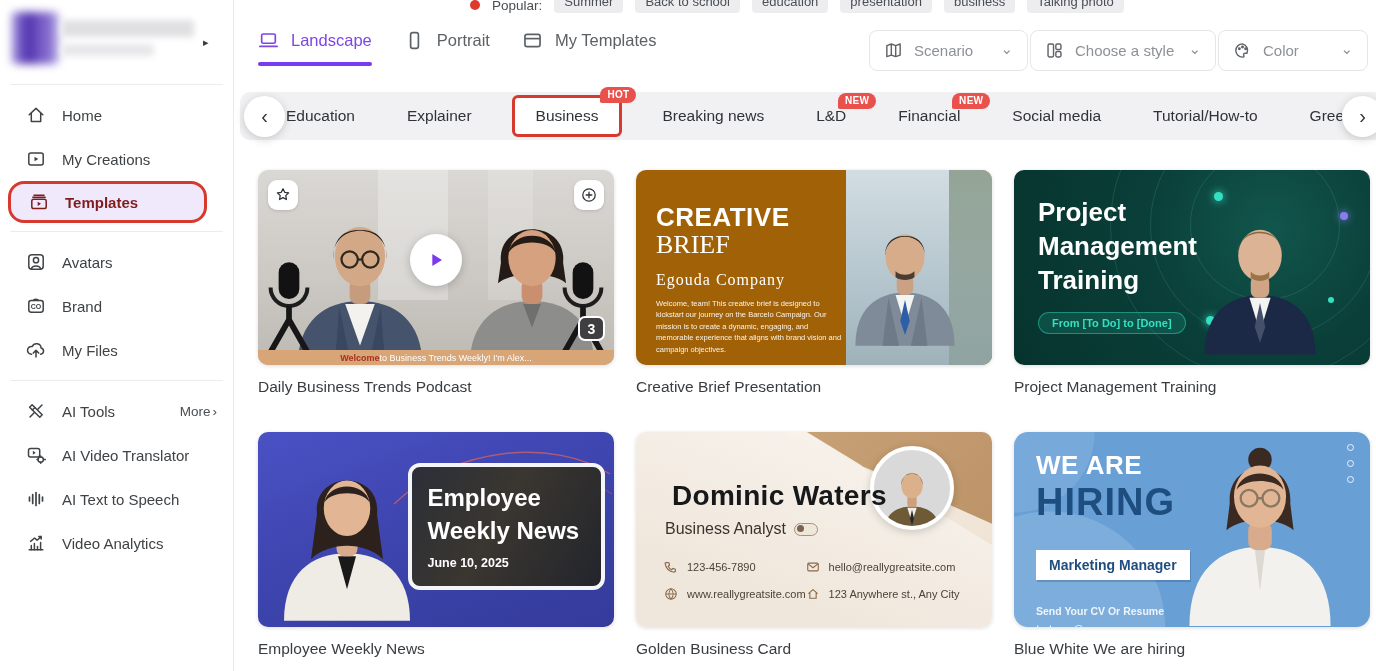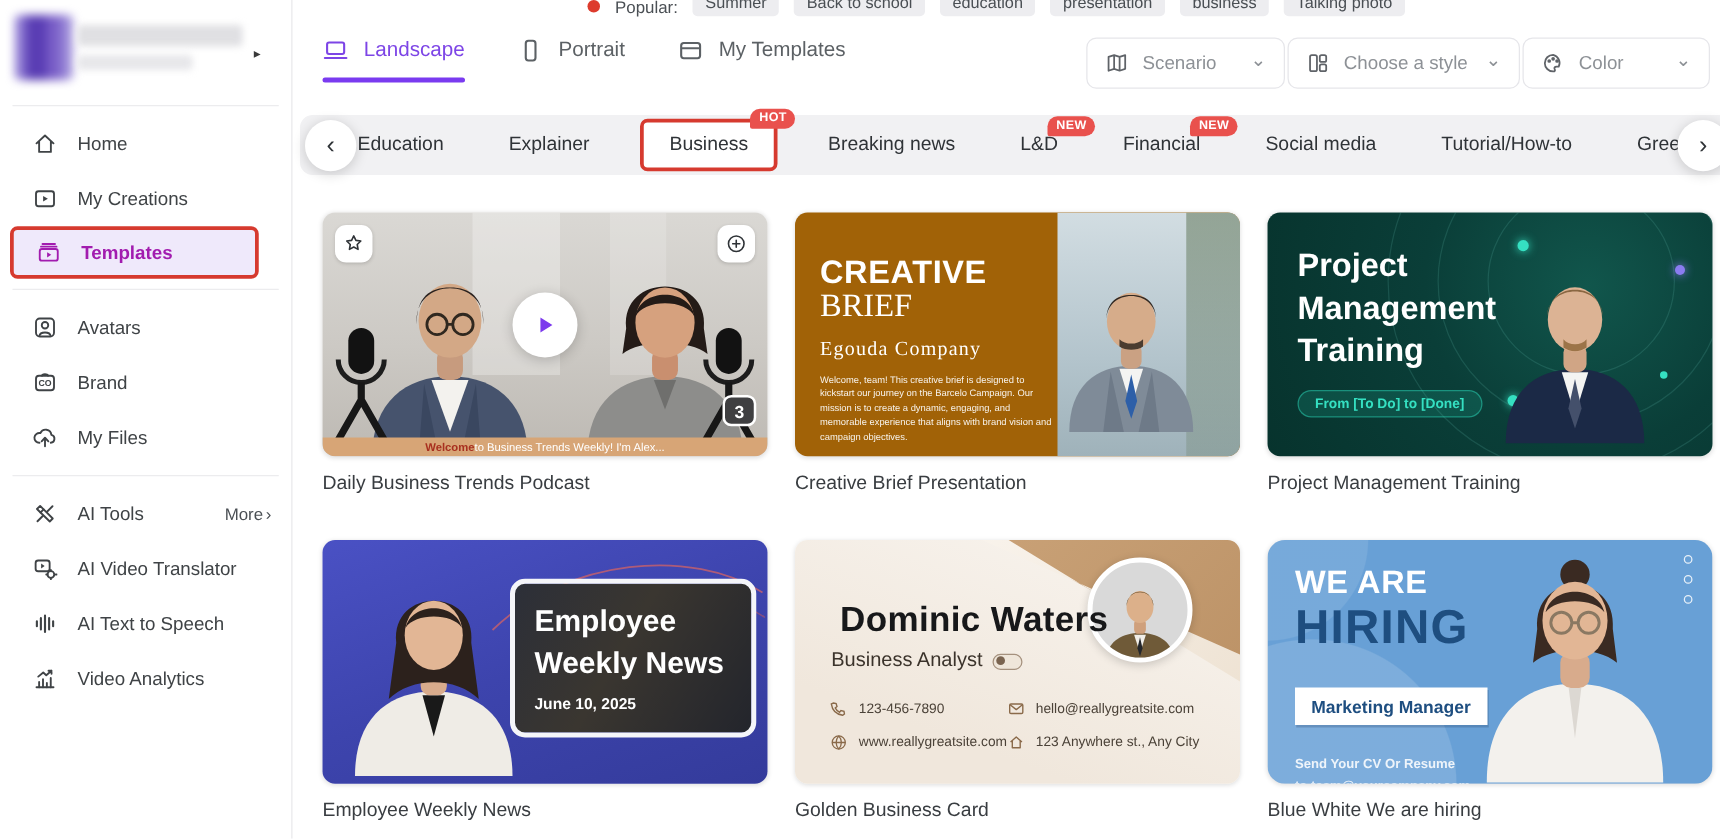--- a/index.html
+++ b/index.html
@@ -14,32 +14,32 @@
     background:linear-gradient(90deg,#8d79d2 0 20%,#5a3db4 20% 55%,#7a5fc8 55% 80%,#9b8ad8 80%);
     filter:blur(4px); border-radius:4px; }
   .logo-bar1 { position:absolute; left:62px; top:20px; width:132px; height:17px; background:#e0e0e3; filter:blur(3px); border-radius:3px; }
   .logo-bar2 { position:absolute; left:62px; top:44px; width:92px; height:12px; background:#e7e7ea; filter:blur(3px); border-radius:3px; }
   .logo-caret { position:absolute; left:203px; top:36px; font-size:11px; color:#3a3a3a; }
   .side-div { border-top:1px solid #ececee; margin:8px 10px; }
   .side-item { height:44px; display:flex; align-items:center; gap:16px; padding:0 16px 0 26px;
     font-size:15px; color:#3f4346; cursor:pointer; }
   .side-item svg { width:20px; height:20px; flex:none; }
   .side-item.active { margin:0 26px 0 8px; padding:0 10px 0 18px; height:42px; background:#efe9fb;
-    border:3px solid #d63a2f; border-radius:6px; color:#a21caf; font-weight:700; }
+    border:3px solid #d63a2f; border-radius:16px; color:#7f1d1d; font-weight:700; }
   .more-link { margin-left:auto; font-size:13.5px; color:#4a4f54; display:flex; align-items:center; gap:2px; }
 
   
   .main { position:relative; flex:1; }
 
   .popular { position:absolute; top:-11px; left:236px; display:flex; align-items:center; gap:12px; }
   .pop-dot { width:10px; height:10px; border-radius:50%; background:#dd3b2d; margin-top:8px; }
   .pop-label { font-size:13.5px; color:#4a4f54; padding-top:8px; }
   .pop-tag { background:#ededf0; border-radius:4px; padding:5px 10px 4px; font-size:13px; color:#4a4f54; cursor:pointer; }
 
-  .view-row { position:absolute; top:30px; left:24px; display:flex; gap:42px; align-items:flex-start; }
+  .view-row { position:absolute; top:30px; left:24px; display:flex; gap:32px; align-items:flex-start; }
   .view-tab { display:flex; align-items:center; gap:12px; font-size:16.5px; color:#5c6165; cursor:pointer; position:relative; padding-bottom:2px; }
   .view-tab svg { width:21px; height:21px; }
   .view-tab.active { color:#7d45e6; }
   .view-tab.active::after { content:""; position:absolute; left:0; right:0; bottom:-13px; height:4px; border-radius:2px; background:#7a3bf0; }
 
   .filters { position:absolute; top:30px; right:8px; display:flex; gap:2px; }
   .filter-btn { height:41px; border:1px solid #e6e6ea; border-radius:8px; background:#fff;
     display:flex; align-items:center; gap:11px; padding:0 14px; color:#8d9196; font-size:15px; cursor:pointer; }
   .filter-btn svg { width:19px; height:19px; color:#5f6368; }
   .filter-btn .chev { color:#8d9196; font-size:15px; margin-left:14px; line-height:0; transform:translateY(-2px); }

